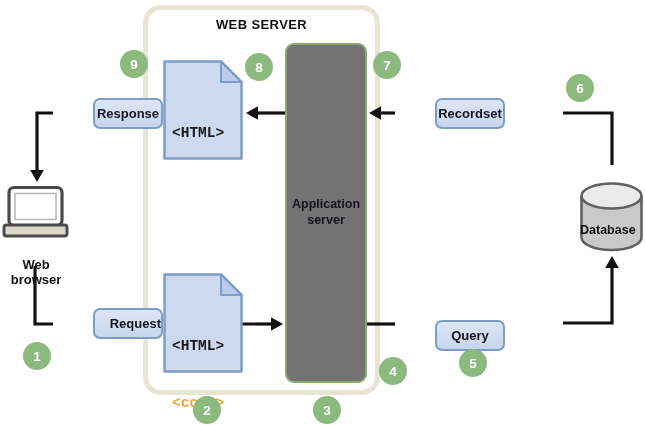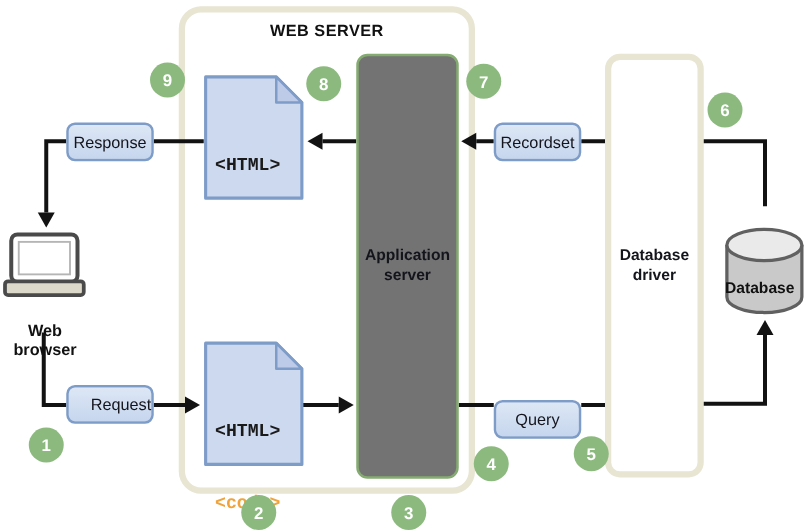--- a/index.html
+++ b/index.html
@@ -31,21 +31,21 @@
     background:#737373;border:2px solid #84AC71;border-radius:9px;
     display:flex;align-items:center;justify-content:center;
     font-weight:bold;font-size:12.5px;line-height:1.25;text-align:center;
   }
   .appserver span{display:block;width:72px;}
   
   .node{
     width:70px;height:31px;border:2px solid #7E9CC8;border-radius:7px;
     background:linear-gradient(180deg,#DDE7F5 0%,#C6D6EE 100%);
     display:flex;align-items:center;justify-content:center;
-    font-weight:normal;font-size:13px;color:#14141c;
+    font-weight:bold;font-size:13px;color:#14141c;margin-left:40px;
   }
   
   .step{
     width:28px;height:28px;border-radius:50%;background:#8CBA7E;
     display:flex;align-items:center;justify-content:center;
     color:#ffffff;font-weight:bold;font-size:13.5px;
   }
   
   .doc-text{
     width:80px;height:72px;padding:26px 0 0 9px;
@@ -63,23 +63,20 @@
   .layer2{position:absolute;left:0;top:0;width:0;height:0;z-index:2;}
   .layer2 > div{position:absolute;box-sizing:border-box;}
 </style>
 </head>
 <body>
 
 <div class="canvas">
 
   <div class="abs frame webserver layer0">
     <div class="frame-title">WEB SERVER</div>
-  </div>
-  <div class="abs frame dbdriver layer0">
-    <div class="frame-label">Database driver</div>
   </div>
 
   <svg class="svg-layer" width="645" height="425" viewBox="0 0 645 425">
     <g stroke="#121212" stroke-width="3.2" fill="none">
 
       <polyline points="53,113 37,113 37,170"></polyline>
 
       <line x1="123" y1="113" x2="163" y2="113"></line>
 
       <line x1="285" y1="113" x2="258" y2="113"></line>

